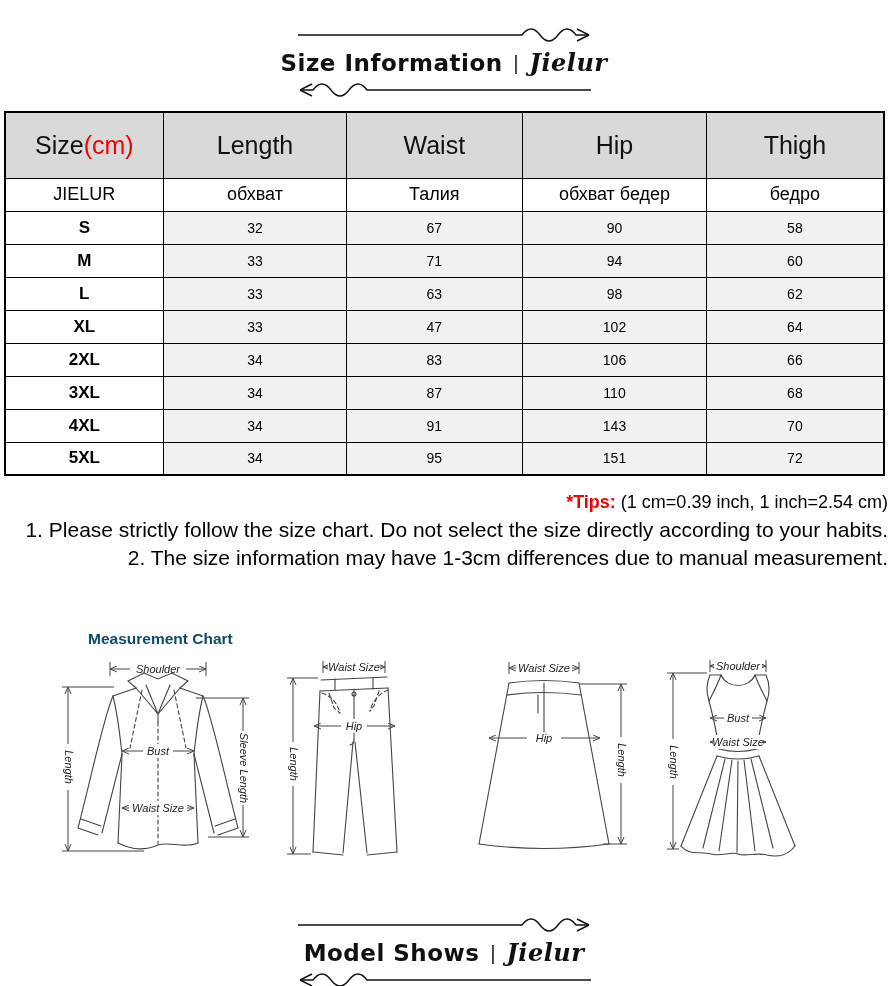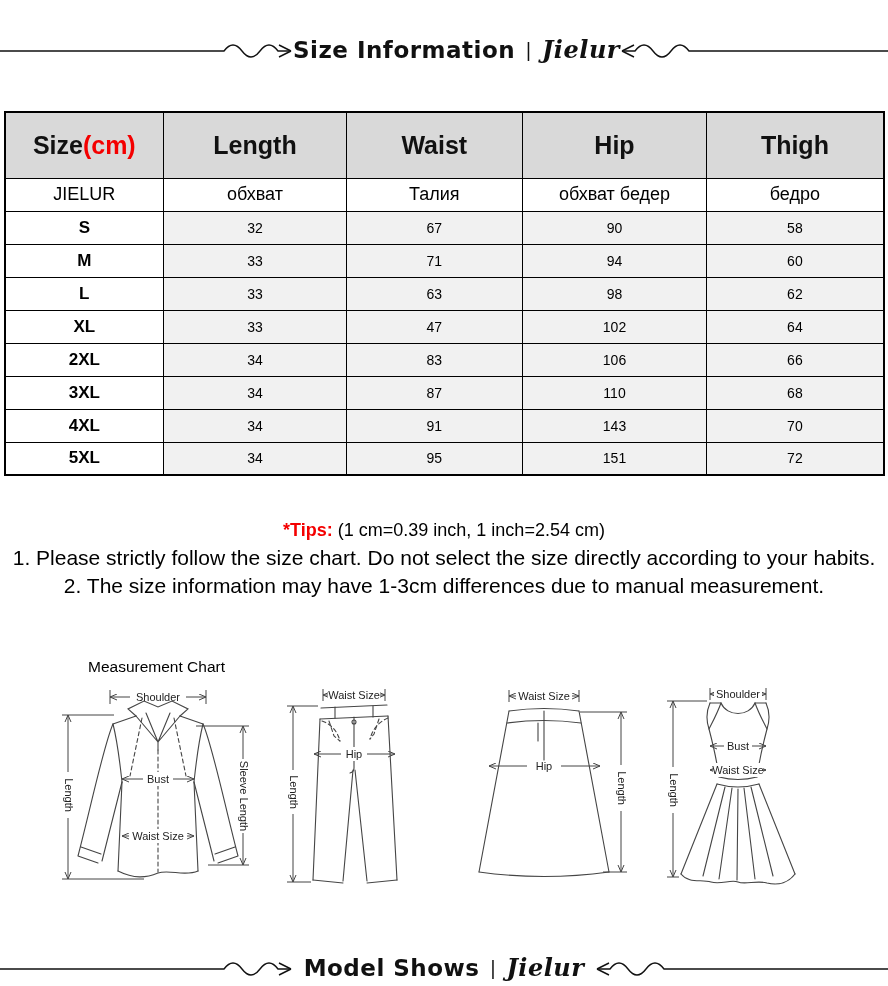--- a/index.html
+++ b/index.html
@@ -2,51 +2,51 @@
 <html><head>
 <meta charset="utf-8">
 <style>
   * { box-sizing: border-box; }
   html,body { margin:0; padding:0; }
   body {
     width:888px; height:986px; background:#ffffff; color:#000;
     font-family:"Liberation Sans", sans-serif; overflow:hidden;
   }
   
-  .deco-row{ display:flex; align-items:flex-end; justify-content:space-between; margin-top:22px; height:42px; }
+  .deco-row{ display:flex; align-items:center; justify-content:space-between; margin-top:22px; height:42px;flex-direction:column; }
   .deco-row.footer{ margin-top:46px; }
   .deco{ flex:none; }
   .deco.flip{ transform:scaleX(-1); }
   .deco-line{ stroke:#111; stroke-width:1.4; fill:none; }
   .deco-text{ display:flex; align-items:center; gap:11px; white-space:nowrap; }
   .ttl{ font-family:"DejaVu Sans", sans-serif; font-weight:600; font-size:23px; letter-spacing:.5px; color:#111; }
   .brand{ font-family:"DejaVu Serif", serif; font-style:italic; font-size:24px; font-weight:600; }
   .divider{ font-weight:400; font-size:19px; color:#111; transform:scaleY(1.1); }
   
   table.size-table{
     width:881px; margin:47px auto 0; border-collapse:collapse; table-layout:fixed;
     text-align:center; border:2px solid #000;
   }
   .size-table th, .size-table td{ border:1.5px solid #000; padding:0; overflow:hidden; }
   tr.hd{ height:66px; background:#d9d9d9; }
-  tr.hd th{ font-size:25px; font-weight:bold; color:#111; }
+  tr.hd th{ font-size:25px; font-weight:normal; color:#111; }
   tr.sub{ height:33px; background:#fff; }
   tr.sub td{ font-size:18px; }
   tr.dr{ height:33px; }
   tr.dr td.sz{ font-weight:bold; font-size:17px; background:#fff; }
   tr.dr td.val{ font-size:14px; background:#f1f1f1; }
   .red{ color:#f40000; }
   
-  .tips{ margin-top:40px; text-align:center; }
+  .tips{ margin-top:12px; text-align:right; }
   .tips-first{ font-size:18px; line-height:28px; }
   .tips-note{ font-size:21px; line-height:28px; }
   
   .mc{ margin-top:58px; }
-  .mc-title{ margin-left:88px; font-size:15.5px; font-weight:normal; color:#000000; }
-  .figs{ display:flex; align-items:flex-start; margin:8px 0 0 58px; }
+  .mc-title{ margin-left:88px; font-size:15.5px; font-weight:bold; color:#0c4a6e; }
+  .figs{ display:flex; align-items:flex-start; margin:8px 0 0 58px;font-style:italic; }
   .figs svg{ flex:none; }
   .fig-pants{ margin-left:30px; }
   .fig-skirt{ margin-left:56px; }
   .fig-dress{ margin-left:34px; }
   svg text{ font-family:"Liberation Sans", sans-serif; font-size:11px; fill:#222; }
   .gline{ stroke:#454545; stroke-width:1.1; fill:none; stroke-linecap:round; }
   .dash{ stroke-dasharray:4 3; }
   .arr{ stroke:#454545; stroke-width:1; fill:none; }
   .wbg{ fill:#ffffff; }
 </style>

